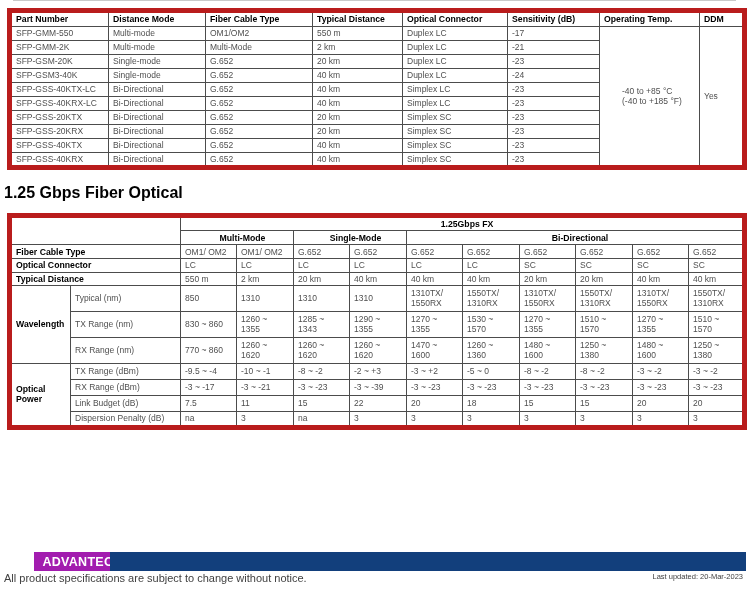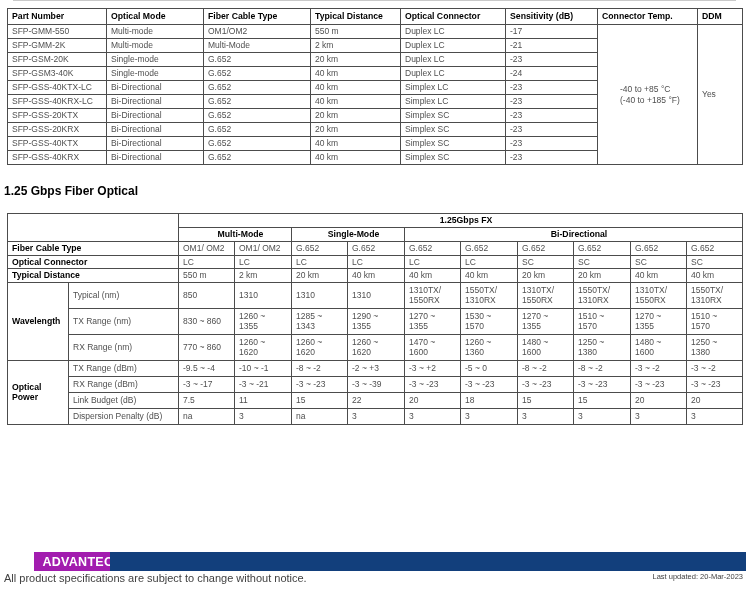--- a/index.html
+++ b/index.html
@@ -5,38 +5,38 @@
   * { box-sizing: border-box; }
   html, body { margin:0; padding:0; }
   body {
     width:750px; height:591px; background:#ffffff; position:relative;
     overflow:hidden; font-family:"Liberation Sans", sans-serif;
   }
   .top-line { position:absolute; left:13px; top:0; width:723px; height:1px; background:#c9c9c9; }
 
   table.dtable {
     border-collapse:collapse; table-layout:fixed; position:absolute;
-    background:#fff; border:1px solid #b91c1c;
+    background:#fff; border:5px solid #b91c1c;
   }
   .dtable td, .dtable th {
     border:1px solid #4c4c4c;
     padding:1px 2px 1px 4px;
     font-size:8.5px; line-height:1.18; color:#4f4f4f;
     vertical-align:middle; text-align:left; font-weight:normal;
     white-space:pre-line; overflow:hidden;
   }
   .dtable th { color:#000; font-weight:bold; font-size:8.7px; }
   .dtable .al-c { text-align:center; padding-left:13px; }
   .dtable .pad-lg { padding-left:22px;margin-top:36px; }
 
   .t1 { left:7px; top:8px; width:735px; }
   .t1 tr { height:14px; }
   .t1 tr:first-child { height:16px; }
 
-  .sec-title { position:absolute; left:4px; top:184px; margin:0; font-size:12px; font-weight:bold; color:#000; }
+  .sec-title { position:absolute; left:4px; top:184px; margin:0; font-size:16px; font-weight:bold; color:#000; }
 
   .t2 { left:7px; top:213px; width:735px; }
   .t2 tr:nth-child(-n+3) { height:14px; }
   .t2 tr:nth-child(4), .t2 tr:nth-child(5) { height:13px; }
   .t2 tr:nth-child(n+6):nth-child(-n+8) { height:26px; }
   .t2 tr:nth-child(n+9) { height:16px; }
 
   .logo-box {
     position:absolute; left:10px; top:552px; width:97px; height:19px;
     display:flex; align-items:center; justify-content:center;
@@ -58,26 +58,26 @@
       <col style="width:107px">
       <col style="width:90px">
     <col style="width:105px">
       <col style="width:92px">
       <col style="width:100px">
       <col style="width:45px">
   </colgroup>
   <tbody>
       <tr>
         <th>Part Number</th>
-        <th>Optical Mode</th>
+        <th>Distance Mode</th>
         <th>Fiber Cable Type</th>
         <th>Typical Distance</th>
         <th>Optical Connector</th>
         <th>Sensitivity (dB)</th>
-        <th>Connector Temp.</th>
+        <th>Operating Temp.</th>
         <th>DDM</th>
       </tr>
       <tr>
         <td>SFP-GMM-550</td>
         <td>Multi-mode</td>
         <td>OM1/OM2</td>
         <td>550 m</td>
         <td>Duplex LC</td>
         <td>-17</td>
         <td rowspan="10" class="pad-lg">-40 to +85 °C

